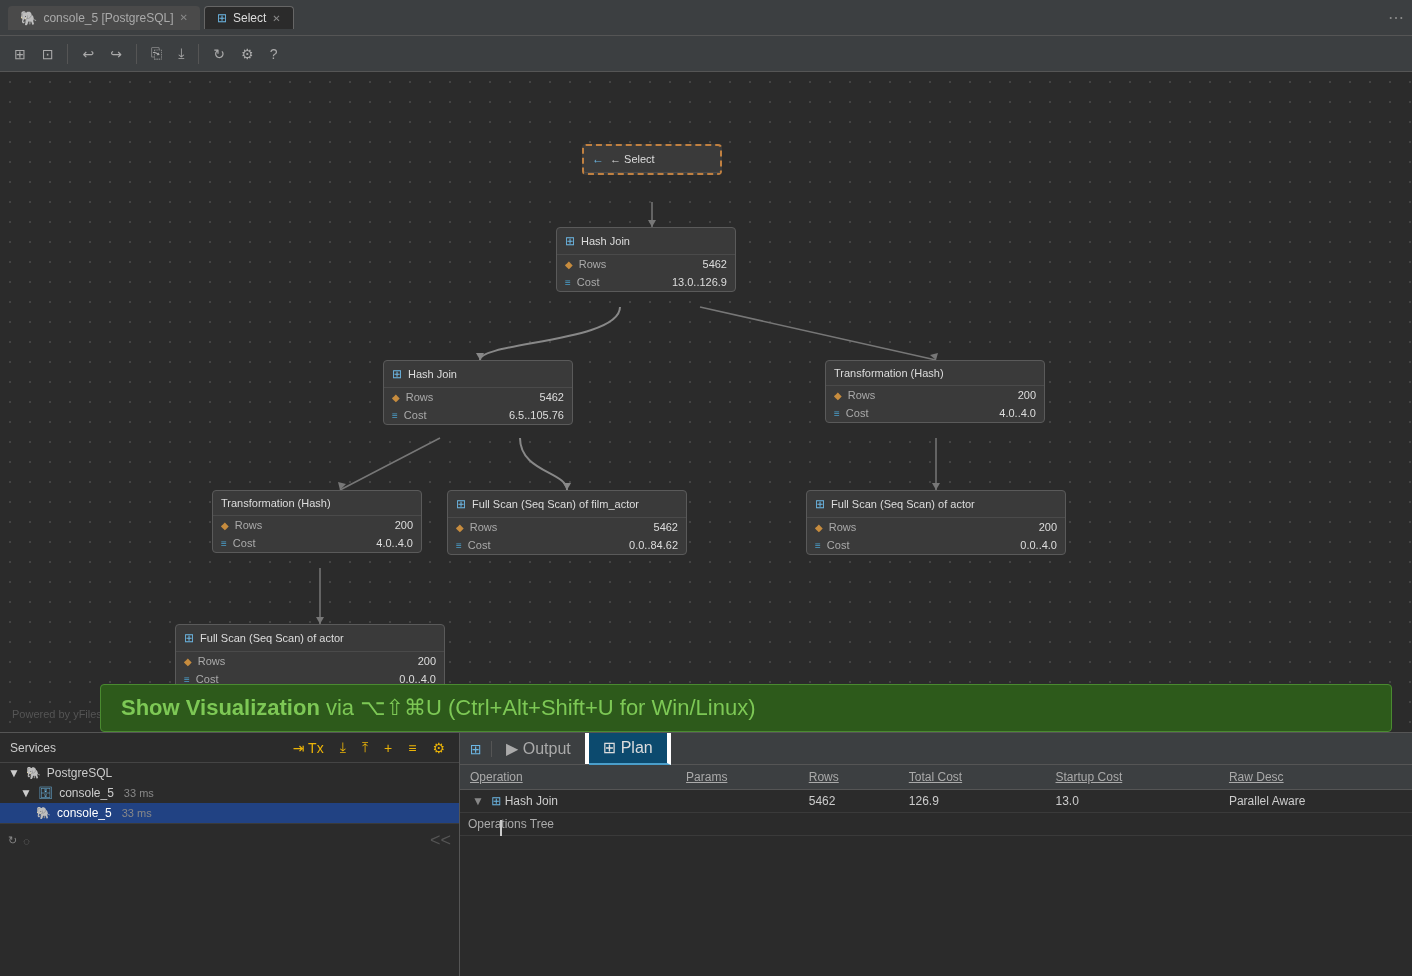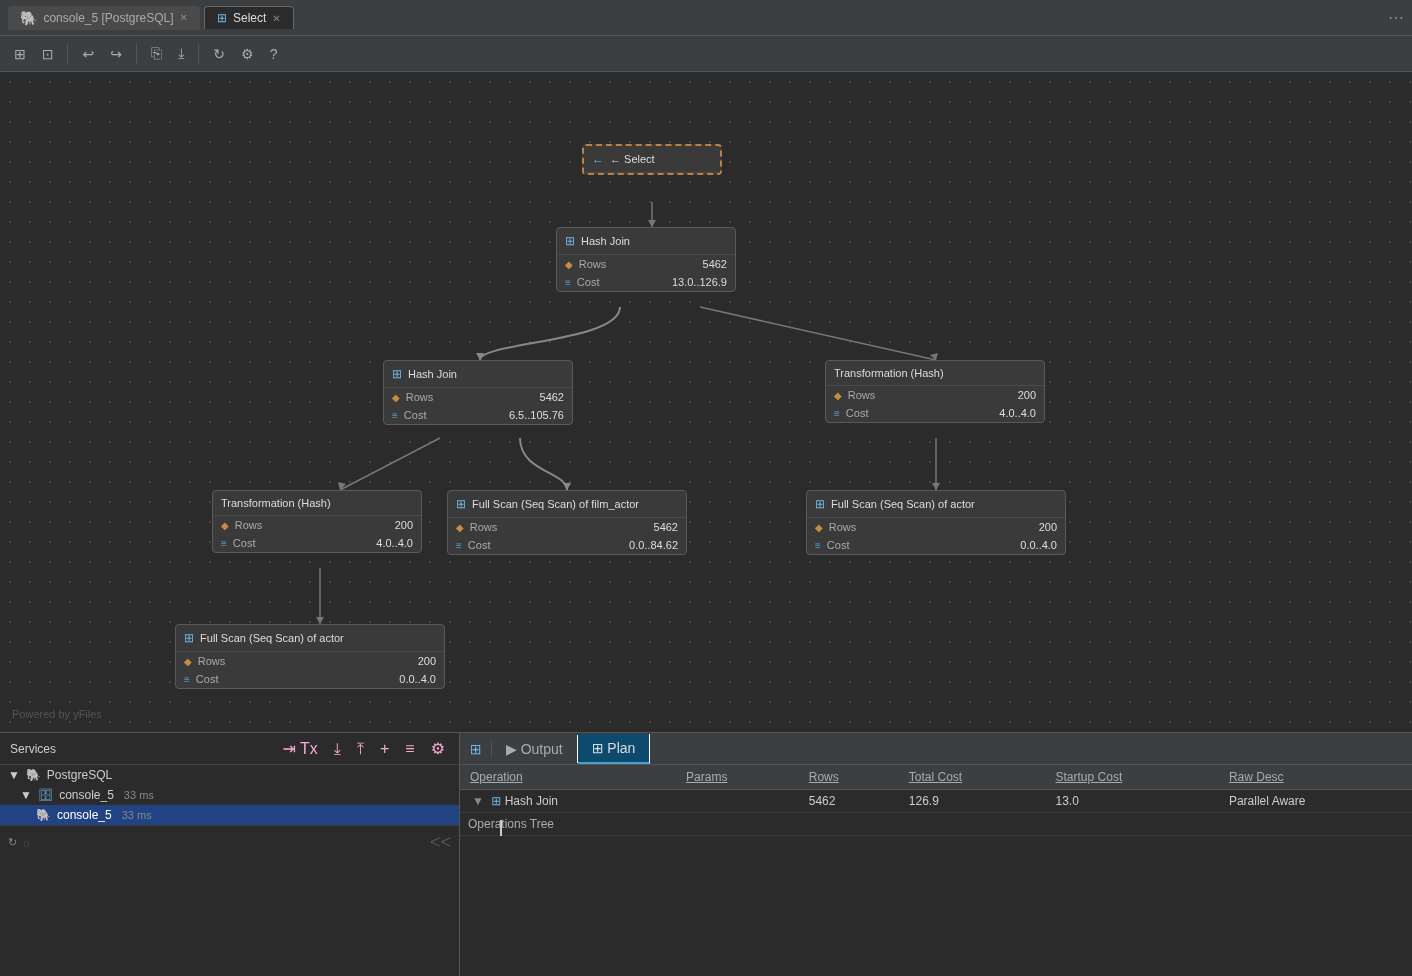--- a/index.html
+++ b/index.html
@@ -238,23 +238,23 @@
       align-items: center;
       padding: 4px 10px;
       border-bottom: 1px solid #444;
       font-size: 12px;
       color: #ccc;
       gap: 8px;
     }
     .svc-btn {
       background: none;
       border: none;
-      color: #f9a8d4;
+      color: #eab308;
       cursor: pointer;
-      font-size: 16px;
+      font-size: 14px;
       padding: 2px 4px;
     }
     .tree-item {
       padding: 3px 8px;
       cursor: pointer;
       display: flex;
       align-items: center;
       gap: 6px;
       font-size: 12px;
     }
@@ -276,23 +276,23 @@
     #query-tabs {
       display: flex;
       align-items: center;
       background: #3c3f41;
       border-bottom: 1px solid #555;
       height: 32px;
     }
     .qtab {
       padding: 6px 14px;
       cursor: pointer;
-      font-size: 14px;
+      font-size: 16px;
       color: #aaa;
-      border-right: 1px solid #ffffff;
+      border-right: 4px solid #ffffff;
       text-align: center;
     }
     .qtab.active {
       background: #0c4a6e;
       color: #ddd;
       border-bottom: 2px solid #4a9eca;
     }
     #query-table {
       flex: 1;
       overflow-y: auto;
@@ -497,20 +497,23 @@
     </div>
     <div class="node-row">
       <span class="node-icon-cost">≡</span>
       <span class="node-label-left">Cost</span>
       <span class="node-val-right">0.0..4.0</span>
     </div>
   </div>
 
   <div id="watermark">Powered by yFiles</div>
 
+  <div id="tooltip-banner">
+    <span style="font-weight:bold;">Show Visualization</span><span class="normal"> via ⌥⇧⌘U (Ctrl+Alt+Shift+U for Win/Linux)</span>
+  </div>
 
 </div>
 
 <div id="bottom-panel">
 
   <div id="services-sidebar">
     <div id="services-header">
       <span>Services</span>
       <div style="margin-left:auto; display:flex; gap:8px;">
         <button class="svc-btn">⇥ Tx</button>

